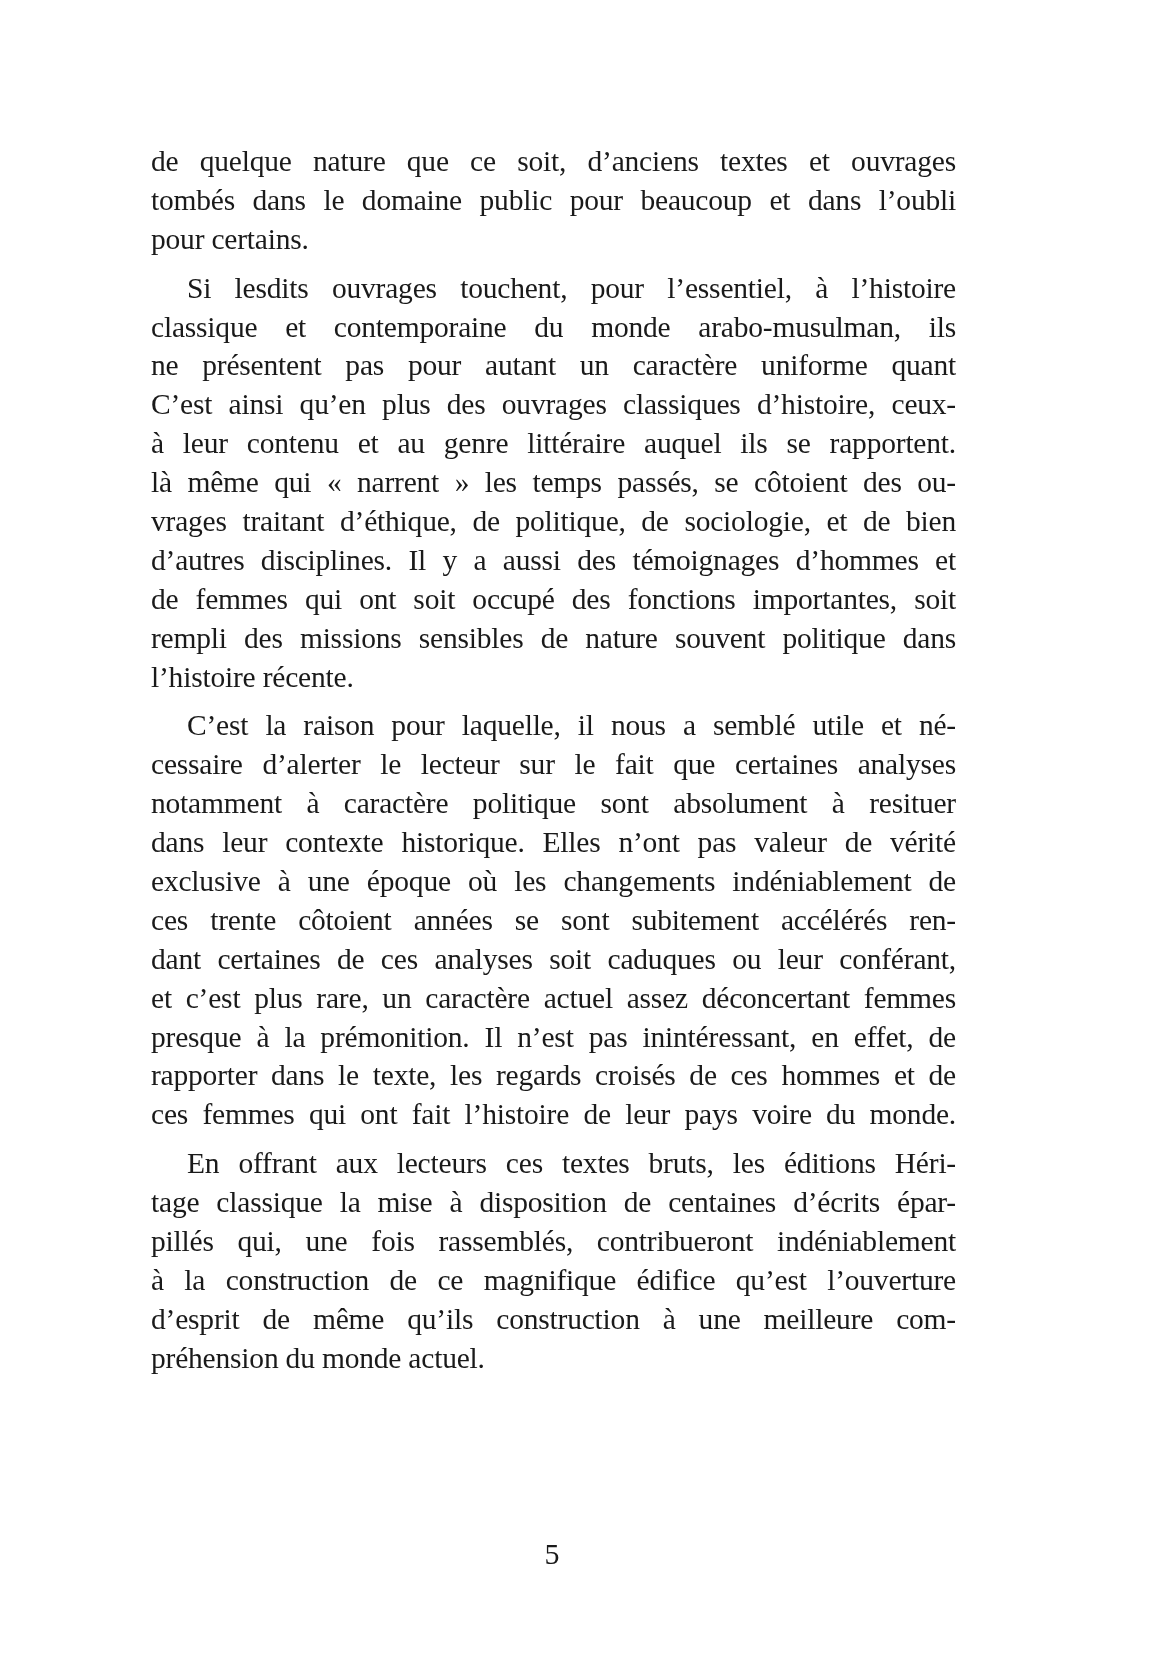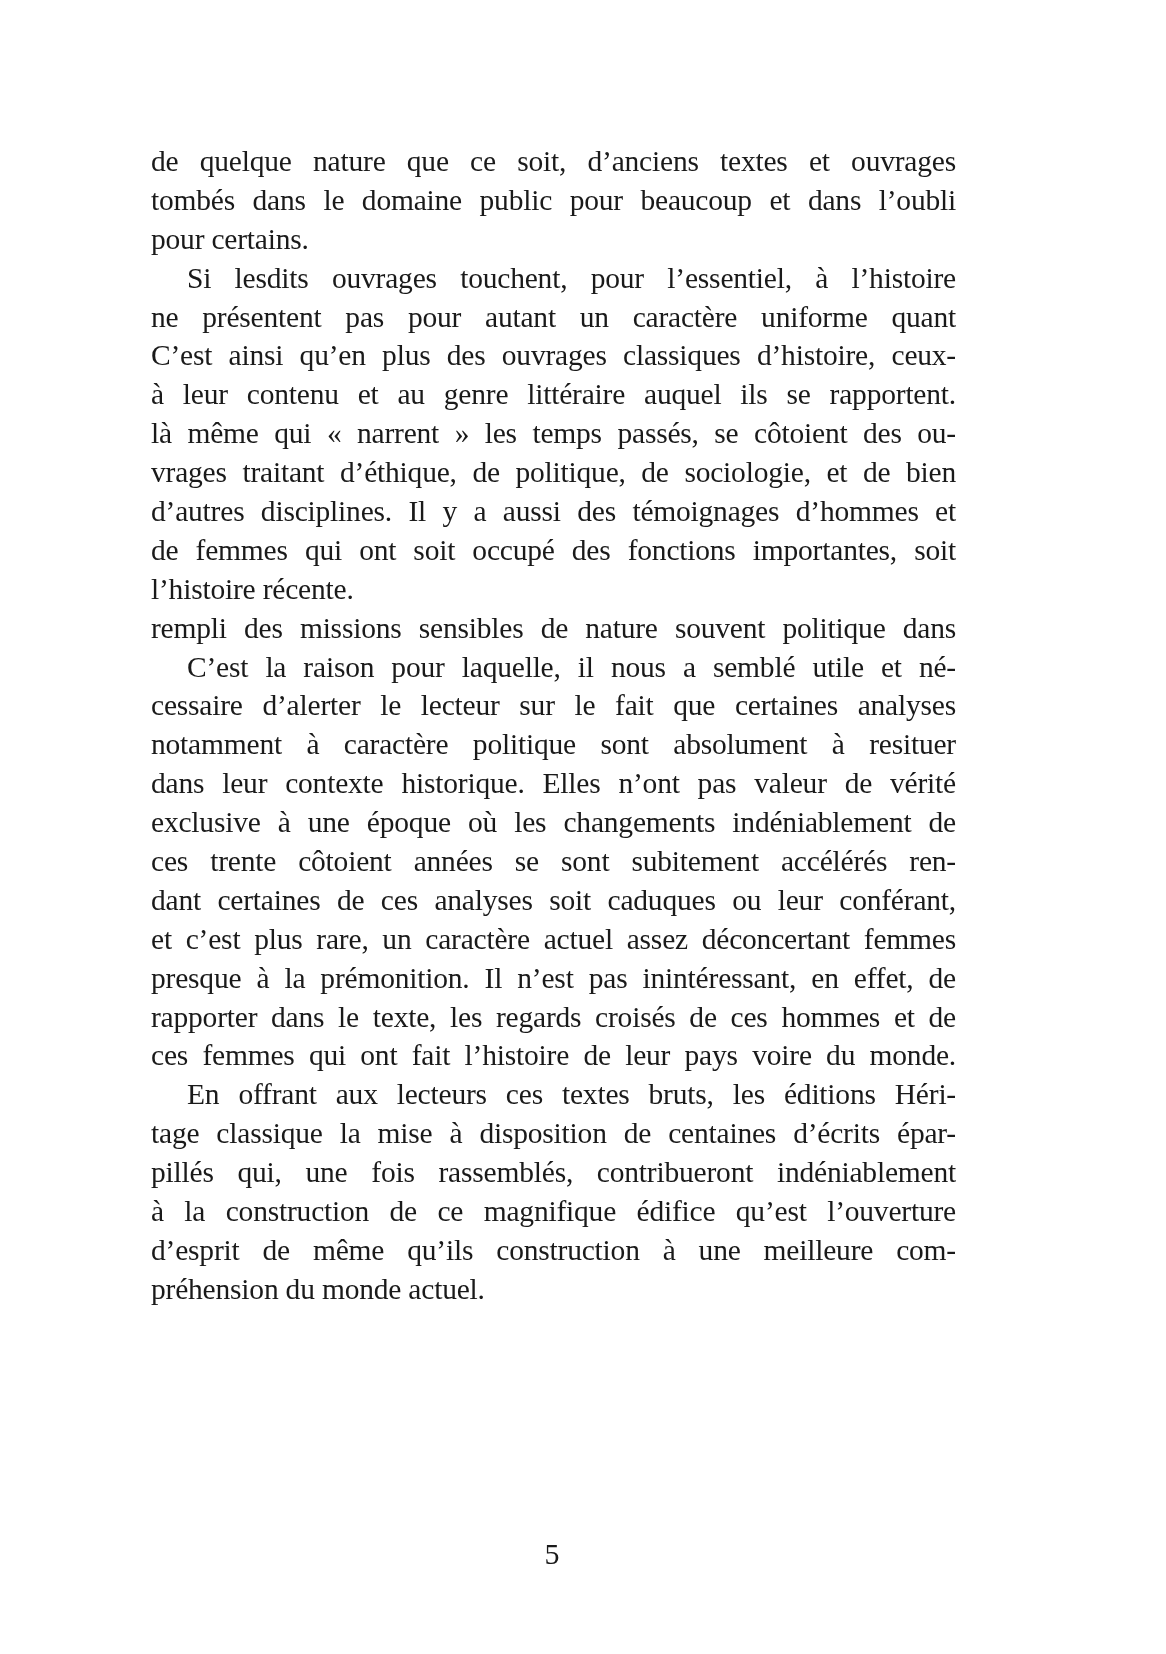--- a/index.html
+++ b/index.html
@@ -25,21 +25,21 @@
     .text-block {
       position: absolute;
       left: 151px;
       top: 142px;
       width: 805px;
     }
     .para {
       margin: 0;
     }
     .para + .para {
-      margin-top: 0;
+      margin-top: 10px;
     }
     .line {
       display: block;
       font-size: 29.5px;
       line-height: 38.9px;
       height: 38.9px;
       white-space: nowrap;
       text-align: justify;
       text-align-last: justify;
       letter-spacing: -0.2px;
@@ -68,29 +68,30 @@
   <div class="text-block">
 
     <p class="para">
       <span class="line">de quelque nature que ce soit, d’anciens textes et ouvrages</span>
       <span class="line">tombés dans le domaine public pour beaucoup et dans l’oubli</span>
       <span class="line last">pour certains.</span>
     </p>
 
     <p class="para">
       <span class="line indent">Si lesdits ouvrages touchent, pour l’essentiel, à l’histoire</span>
+      <span class="line">classique et contemporaine du monde arabo-musulman, ils</span>
       <span class="line">ne présentent pas pour autant un caractère uniforme quant</span>
       <span class="line">C’est ainsi qu’en plus des ouvrages classiques d’histoire, ceux-</span>
       <span class="line">à leur contenu et au genre littéraire auquel ils se rapportent.</span>
       <span class="line">là même qui « narrent » les temps passés, se côtoient des ou-</span>
       <span class="line">vrages traitant d’éthique, de politique, de sociologie, et de bien</span>
       <span class="line">d’autres disciplines. Il y a aussi des témoignages d’hommes et</span>
       <span class="line">de femmes qui ont soit occupé des fonctions importantes, soit</span>
+      <span class="line">rempli des missions sensibles de nature souvent politique dans</span>
       <span class="line last">l’histoire récente.</span>
-      <span class="line">rempli des missions sensibles de nature souvent politique dans</span>
     </p>
 
     <p class="para">
       <span class="line indent">C’est la raison pour laquelle, il nous a semblé utile et né-</span>
       <span class="line">cessaire d’alerter le lecteur sur le fait que certaines analyses</span>
       <span class="line">notamment à caractère politique sont absolument à resituer</span>
       <span class="line">dans leur contexte historique. Elles n’ont pas valeur de vérité</span>
       <span class="line">exclusive à une époque où les changements indéniablement de</span>
       <span class="line">ces trente côtoient années se sont subitement accélérés ren-</span>
       <span class="line">dant certaines de ces analyses soit caduques ou leur conférant,</span>

